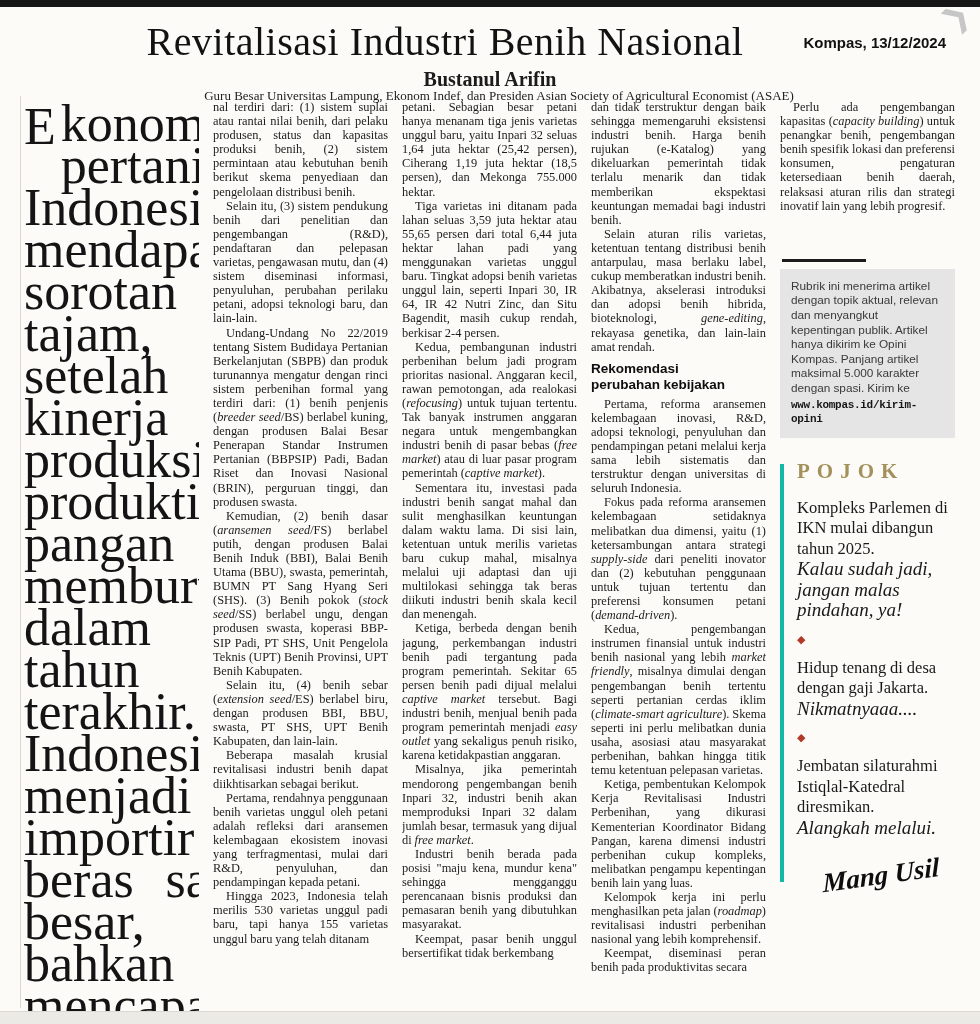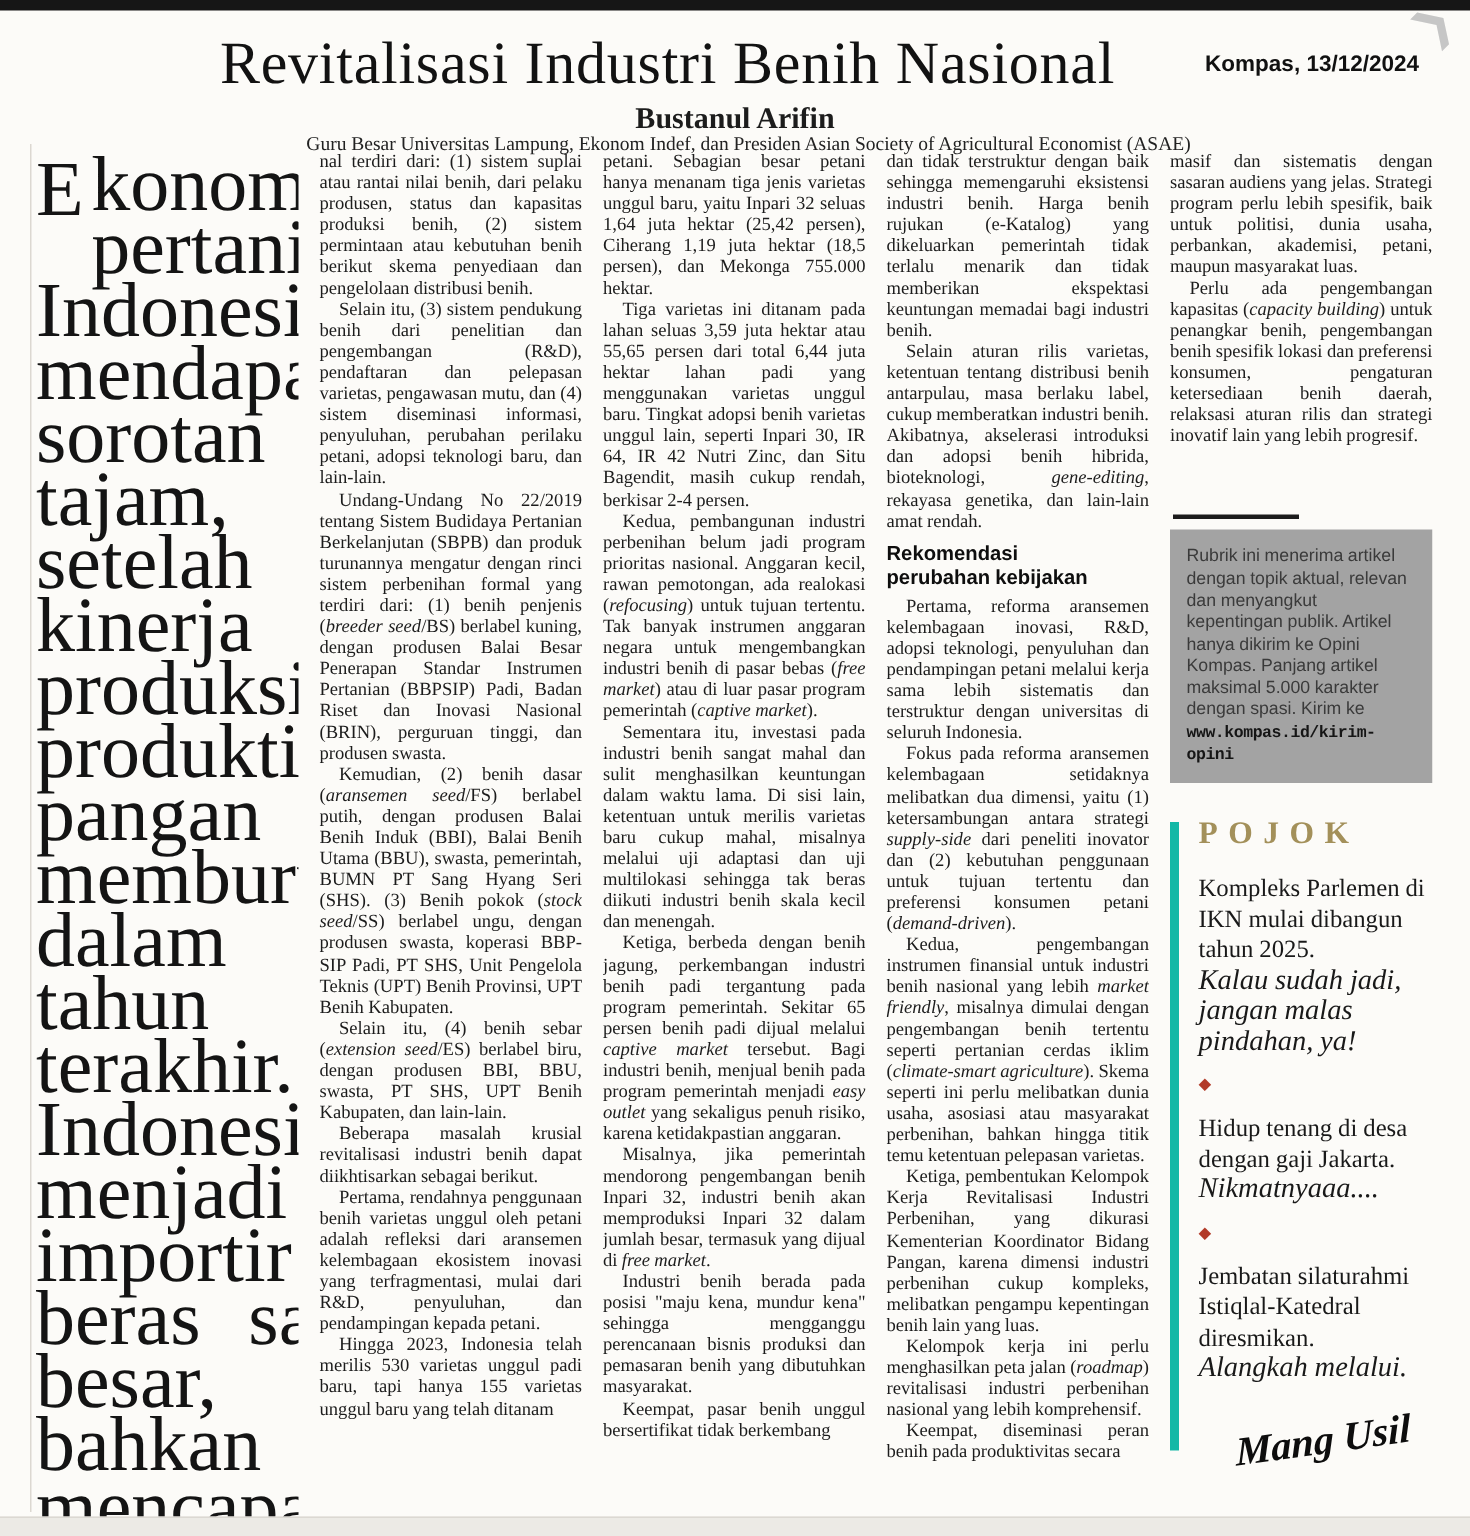--- a/index.html
+++ b/index.html
@@ -30,21 +30,21 @@
   .subhead{font-family:"Liberation Sans",sans-serif;font-weight:bold;font-size:13.5px;
        line-height:16px;margin:7px 0 4px;text-align:left;color:#0e0e0e;}
   i{font-style:italic;}
 
   
   .rubrik-rule{width:84px;height:3px;background:#1c1c1c;margin:46px 0 7px 2px;}
   .rubrik-box{background:#d9e5e9;padding:10px 10px 11px 11px;text-align:left;
        font-family:"Liberation Sans",sans-serif;font-size:11.8px;line-height:14.6px;color:#3a3a3a;}
   .rubrik-link{font-family:"Liberation Mono",monospace;font-weight:bold;font-size:11px;
        letter-spacing:-.3px;color:#151515;margin-top:2px;}
-  .pojok{margin-top:26px;border-left:6px solid #14b8a6;padding-left:13px;text-align:left;}
+  .pojok{margin-top:26px;border-left:4px solid #14b8a6;padding-left:13px;text-align:left;}
   .pojok-title{margin:4px 0 20px;font-weight:bold;font-size:21px;letter-spacing:7px;}
   .pojok-statement{margin:0;font-size:16.5px;line-height:20.5px;text-align:left;color:#191919;}
   .pojok-quip{margin:0;font-size:19px;line-height:20.5px;font-style:italic;text-align:left;color:#191919;}
   .diamond{font-size:11px;margin:13px 0;line-height:11px;}
   .signature{margin:30px 0 0 10px;text-align:center;font-style:italic;font-weight:bold;font-size:27px;
        transform:rotate(-8deg) skewX(-6deg);color:#0d0d0d;}
 </style>
 </head>
 <body>
 
@@ -91,25 +91,24 @@
         <div class="subhead">Rekomendasi<br>perubahan kebijakan</div>
         <p class="para para">Pertama, reforma aransemen kelembagaan inovasi, R&amp;D, adopsi teknologi, penyuluhan dan pendampingan petani melalui kerja sama lebih sistematis dan terstruktur dengan universitas di seluruh Indonesia.</p>
         <p class="para para">Fokus pada reforma aransemen kelembagaan setidaknya melibatkan dua dimensi, yaitu (1) ketersambungan antara strategi <i>supply-side</i> dari peneliti inovator dan (2) kebutuhan penggunaan untuk tujuan tertentu dan preferensi konsumen petani (<i>demand-driven</i>).</p>
         <p class="para para">Kedua, pengembangan instrumen finansial untuk industri benih nasional yang lebih <i>market friendly</i>, misalnya dimulai dengan pengembangan benih tertentu seperti pertanian cerdas iklim (<i>climate-smart agriculture</i>). Skema seperti ini perlu melibatkan dunia usaha, asosiasi atau masyarakat perbenihan, bahkan hingga titik temu ketentuan pelepasan varietas.</p>
         <p class="para para">Ketiga, pembentukan Kelompok Kerja Revitalisasi Industri Perbenihan, yang dikurasi Kementerian Koordinator Bidang Pangan, karena dimensi industri perbenihan cukup kompleks, melibatkan pengampu kepentingan benih lain yang luas.</p>
         <p class="para para">Kelompok kerja ini perlu menghasilkan peta jalan (<i>roadmap</i>) revitalisasi industri perbenihan nasional yang lebih komprehensif.</p>
         <p class="para para">Keempat, diseminasi peran benih pada produktivitas secara</p>
       </div>
     <div class="col">
       <div>
-          <p class="para cont">masif dan sistematis dengan sasaran audiens yang jelas. Strategi program perlu lebih spesifik, baik untuk politisi, dunia usaha, perbankan, akademisi, petani, maupun masyarakat luas.</p>
           <p class="para para">Perlu ada pengembangan kapasitas (<i>capacity building</i>) untuk penangkar benih, pengembangan benih spesifik lokasi dan preferensi konsumen, pengaturan ketersediaan benih daerah, relaksasi aturan rilis dan strategi inovatif lain yang lebih progresif.</p>
         </div>
       <div class="rubrik-rule"></div>
-      <div class="rubrik-box" style="background: #a3a3a3;">
+      <div class="rubrik-box" style="background: #e5e5e5;">
         <div>Rubrik ini menerima artikel dengan topik aktual, relevan dan menyangkut kepentingan publik. Artikel hanya dikirim ke Opini Kompas. Panjang artikel maksimal 5.000 karakter dengan spasi. Kirim ke</div>
         <div class="rubrik-link">www.kompas.id/kirim-opini</div>
       </div>
       <div class="pojok">
         <div class="pojok-title" style="color: rgb(163, 144, 90);">POJOK</div>
         <div>
             <p class="pojok-statement">Kompleks Parlemen di IKN mulai dibangun tahun 2025.</p>
             <p class="pojok-quip">Kalau sudah jadi, jangan malas pindahan, ya!</p>
             <div class="diamond" style="color: rgb(178, 58, 40);">◆</div>
             <p class="pojok-statement">Hidup tenang di desa dengan gaji Jakarta.</p>

